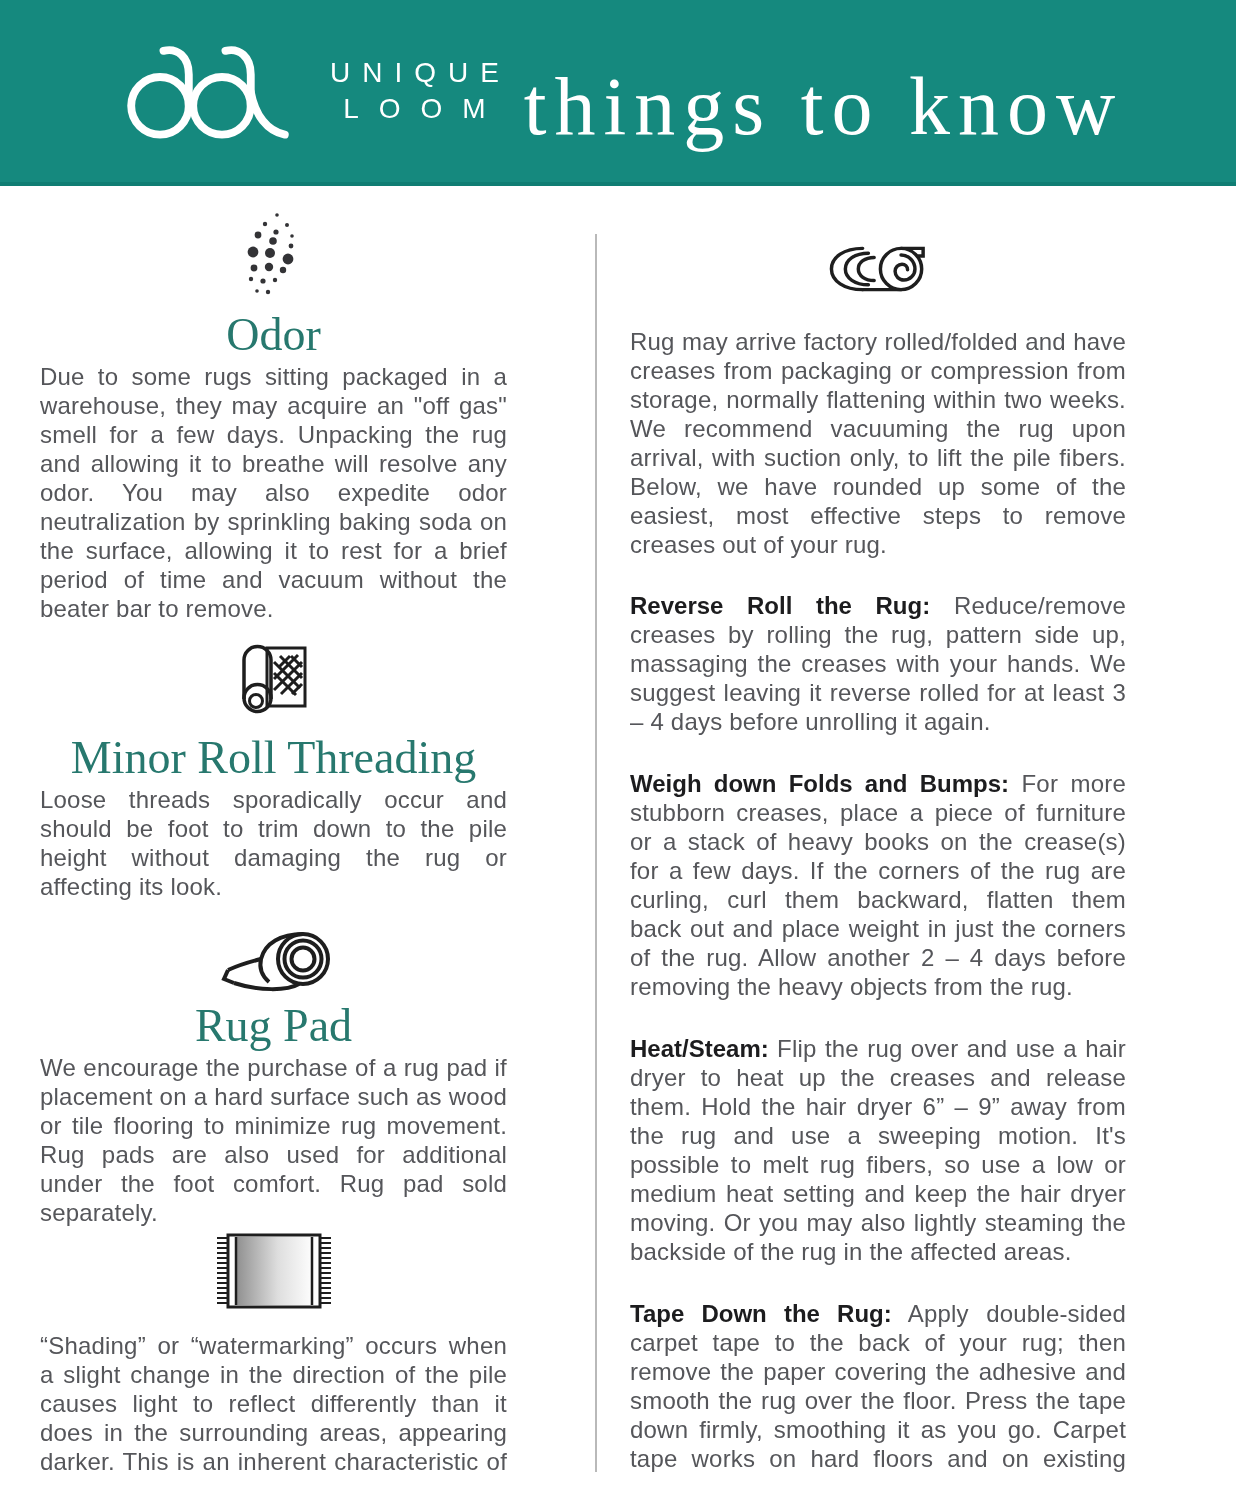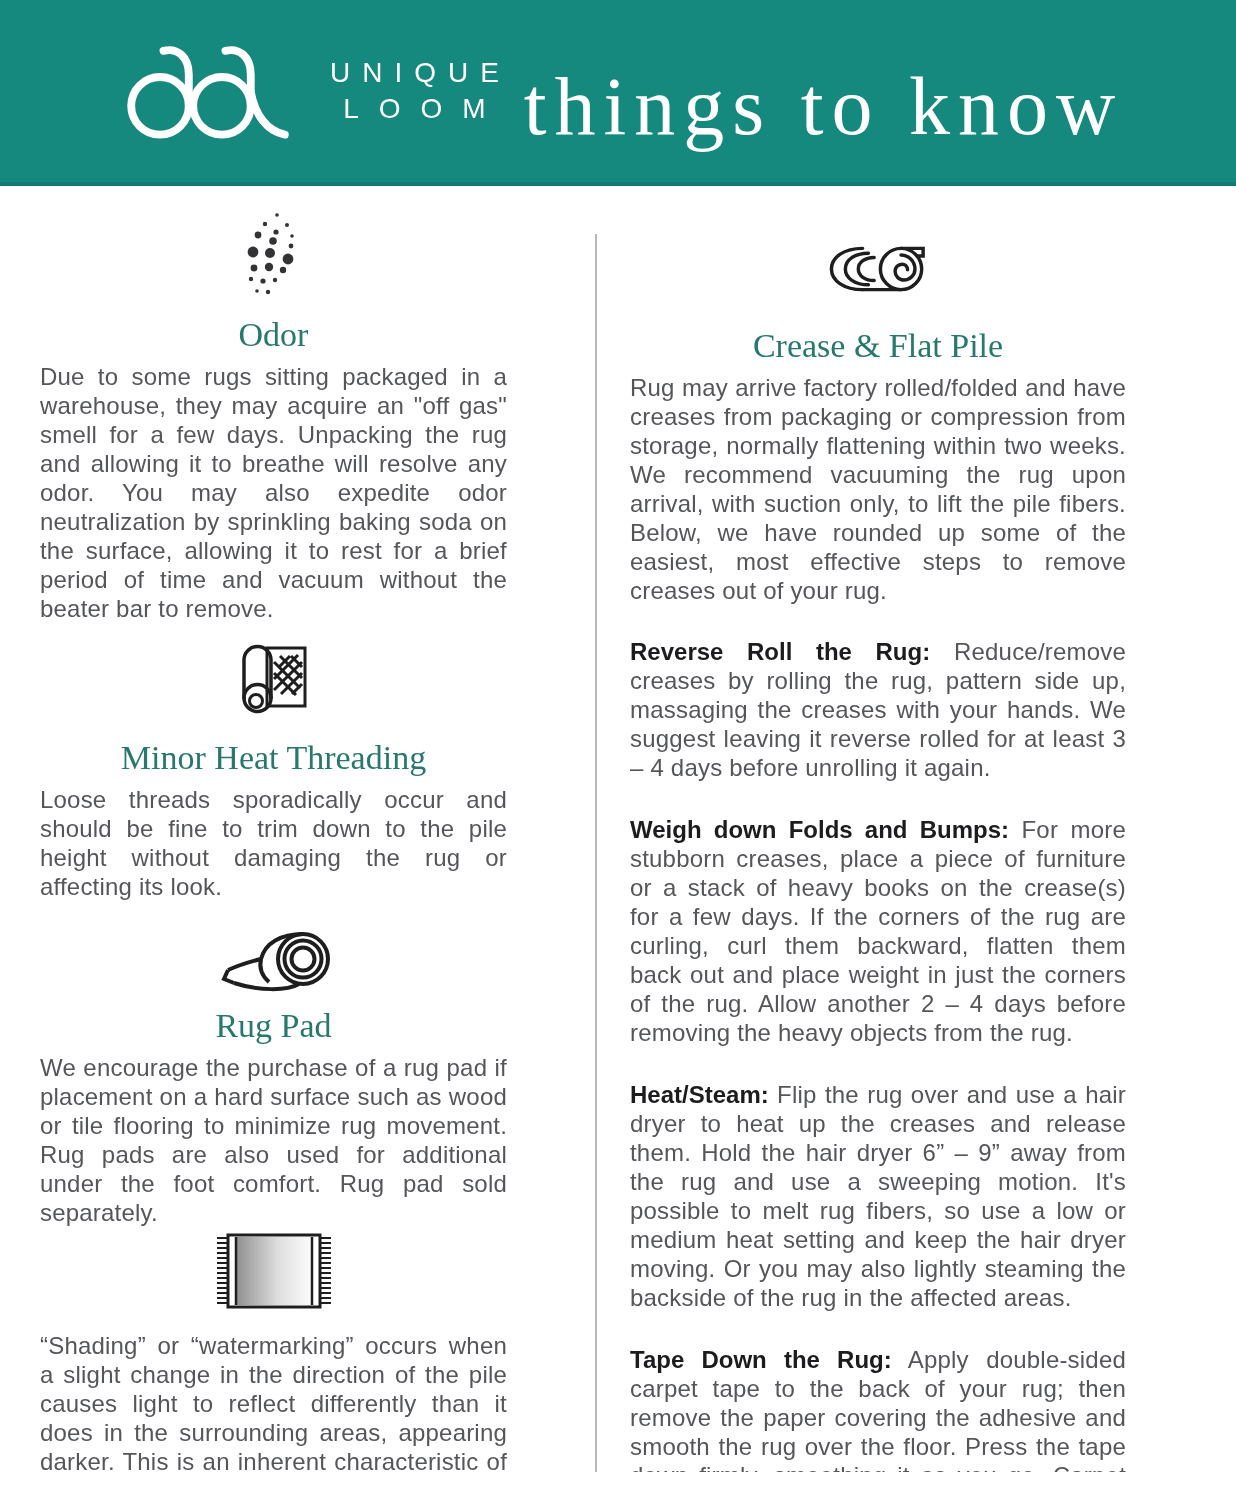--- a/index.html
+++ b/index.html
@@ -30,21 +30,21 @@
   
   .content { position:relative; height:1314px; }
   .divider { position:absolute; left:595px; top:48px; width:2px; height:1256px; background:#b9b9b9; }
   .col { position:absolute; top:0; }
   .col-left  { left:40px;  width:467px; padding-top:24px; }
   .col-right { left:630px; width:496px; padding-top:59px; }
   .section { text-align:center; }
   .sec-icon { display:flex; justify-content:center; }
   .sec-title {
     font-family:"Liberation Serif", serif; font-weight:400;
-    color:#27786e; font-size:34px; line-height:38px; margin-bottom:8px;
+    color:#27786e; font-size:46px; line-height:38px; margin-bottom:8px;
   }
   .body-text {
     text-align:justify; font-size:24px; line-height:29px; color:#55565a;
     letter-spacing:0.2px;
   }
   
   .sec-1 .sec-icon { margin-bottom:18px; }
   .sec-1 { margin-bottom:12px; }
   .sec-2 .sec-icon { margin-bottom:22px; }
   .sec-2 { margin-bottom:24px; }
@@ -131,22 +131,22 @@
               <path d="M38 27 L64 53"></path>
                 <path d="M38 38 L60 60"></path>
                 <path d="M44 21 L66 43"></path>
               <path d="M55 21 L66 32"></path>
             </g>
             <path class="icon-line" d="M8 64 L8 25 A13.5 13.5 0 0 1 35 25 L35 64" stroke-width="3.5" fill="#ffffff"></path>
             <circle class="icon-line" cx="21.5" cy="63" r="13.5" stroke-width="3.5" fill="#ffffff"></circle>
             <circle class="icon-line" cx="20" cy="66" r="6.5" stroke-width="3"></circle>
           </svg>
         </div>
-        <div class="sec-title">Minor Heat Threading</div>
-        <p class="body-text">Loose threads sporadically occur and should be fine to trim down to the pile height without damaging the rug or affecting its look.</p>
+        <div class="sec-title">Minor Roll Threading</div>
+        <p class="body-text">Loose threads sporadically occur and should be foot to trim down to the pile height without damaging the rug or affecting its look.</p>
       </div>
 
       <div class="section sec-3">
         <div class="sec-icon">
           <svg width="118" height="68" viewBox="0 0 118 68" aria-hidden="true">
             <g class="icon-line" stroke-width="4">
               <circle cx="88" cy="34" r="25"></circle>
               <circle cx="88" cy="34" r="18.5"></circle>
               <circle cx="88" cy="34" r="11.5"></circle>
               <path d="M88 9 C66 9 50 18 46 34 C44 43 47 51 54 57"></path>
@@ -192,21 +192,20 @@
               <path d="M36 3.5 C17 3.5 3.5 12.5 3.5 25 C3.5 37.5 17 46.5 36 46.5"></path>
               <path d="M42 8.5 C28 8.5 18 15.5 18 25 C18 34.5 28 41.5 42 41.5"></path>
               <path d="M48 13 C38.5 13 31.5 18 31.5 25 C31.5 32 38.5 37 48 37"></path>
               <circle cx="76" cy="25" r="21.5"></circle>
               <path d="M76 3.5 L99 3.5 L99 11.5 L94 11.5"></path>
               <path d="M36 46.5 L76 46.5"></path>
               <path d="M76 10.5 C84.2 10.5 90.5 17 90.5 25 C90.5 31.4 85.3 36.5 79 36.5 C73.8 36.5 69.8 32.4 69.8 27.4 C69.8 23.3 73 20 77 20 C80.2 20 82.8 22.6 82.8 25.8"></path>
             </g>
           </svg>
         </div>
-        <div class="sec-title">Crease &amp; Flat Pile</div>
         <p class="body-text intro">Rug may arrive factory rolled/folded and have creases from packaging or compression from storage, normally flattening within two weeks. We recommend vacuuming the rug upon arrival, with suction only, to lift the pile fibers. Below, we have rounded up some of the easiest, most effective steps to remove creases out of your rug.</p>
 
         <p class="body-text tip"><span class="tip-label">Reverse Roll the Rug:</span> <span>Reduce/remove creases by rolling the rug, pattern side up, massaging the creases with your hands. We suggest leaving it reverse rolled for at least 3 – 4 days before unrolling it again.</span></p>
 
         <p class="body-text tip"><span class="tip-label">Weigh down Folds and Bumps:</span> <span>For more stubborn creases, place a piece of furniture or a stack of heavy books on the crease(s) for a few days. If the corners of the rug are curling, curl them backward, flatten them back out and place weight in just the corners of the rug. Allow another 2 – 4 days before removing the heavy objects from the rug.</span></p>
 
         <p class="body-text tip"><span class="tip-label">Heat/Steam:</span> <span>Flip the rug over and use a hair dryer to heat up the creases and release them. Hold the hair dryer 6” – 9” away from the rug and use a sweeping motion. It's possible to melt rug fibers, so use a low or medium heat setting and keep the hair dryer moving. Or you may also lightly steaming the backside of the rug in the affected areas.</span></p>
 
         <p class="body-text tip"><span class="tip-label">Tape Down the Rug:</span> <span>Apply double-sided carpet tape to the back of your rug; then remove the paper covering the adhesive and smooth the rug over the floor. Press the tape down firmly, smoothing it as you go. Carpet tape works on hard floors and on existing wall-to-wall carpet, holding your rug in place. If you have laminate flooring, purchase a less adhesive double-sided tape to prevent the laminate from buckling or otherwise being damaged.</span></p>
       </div>

